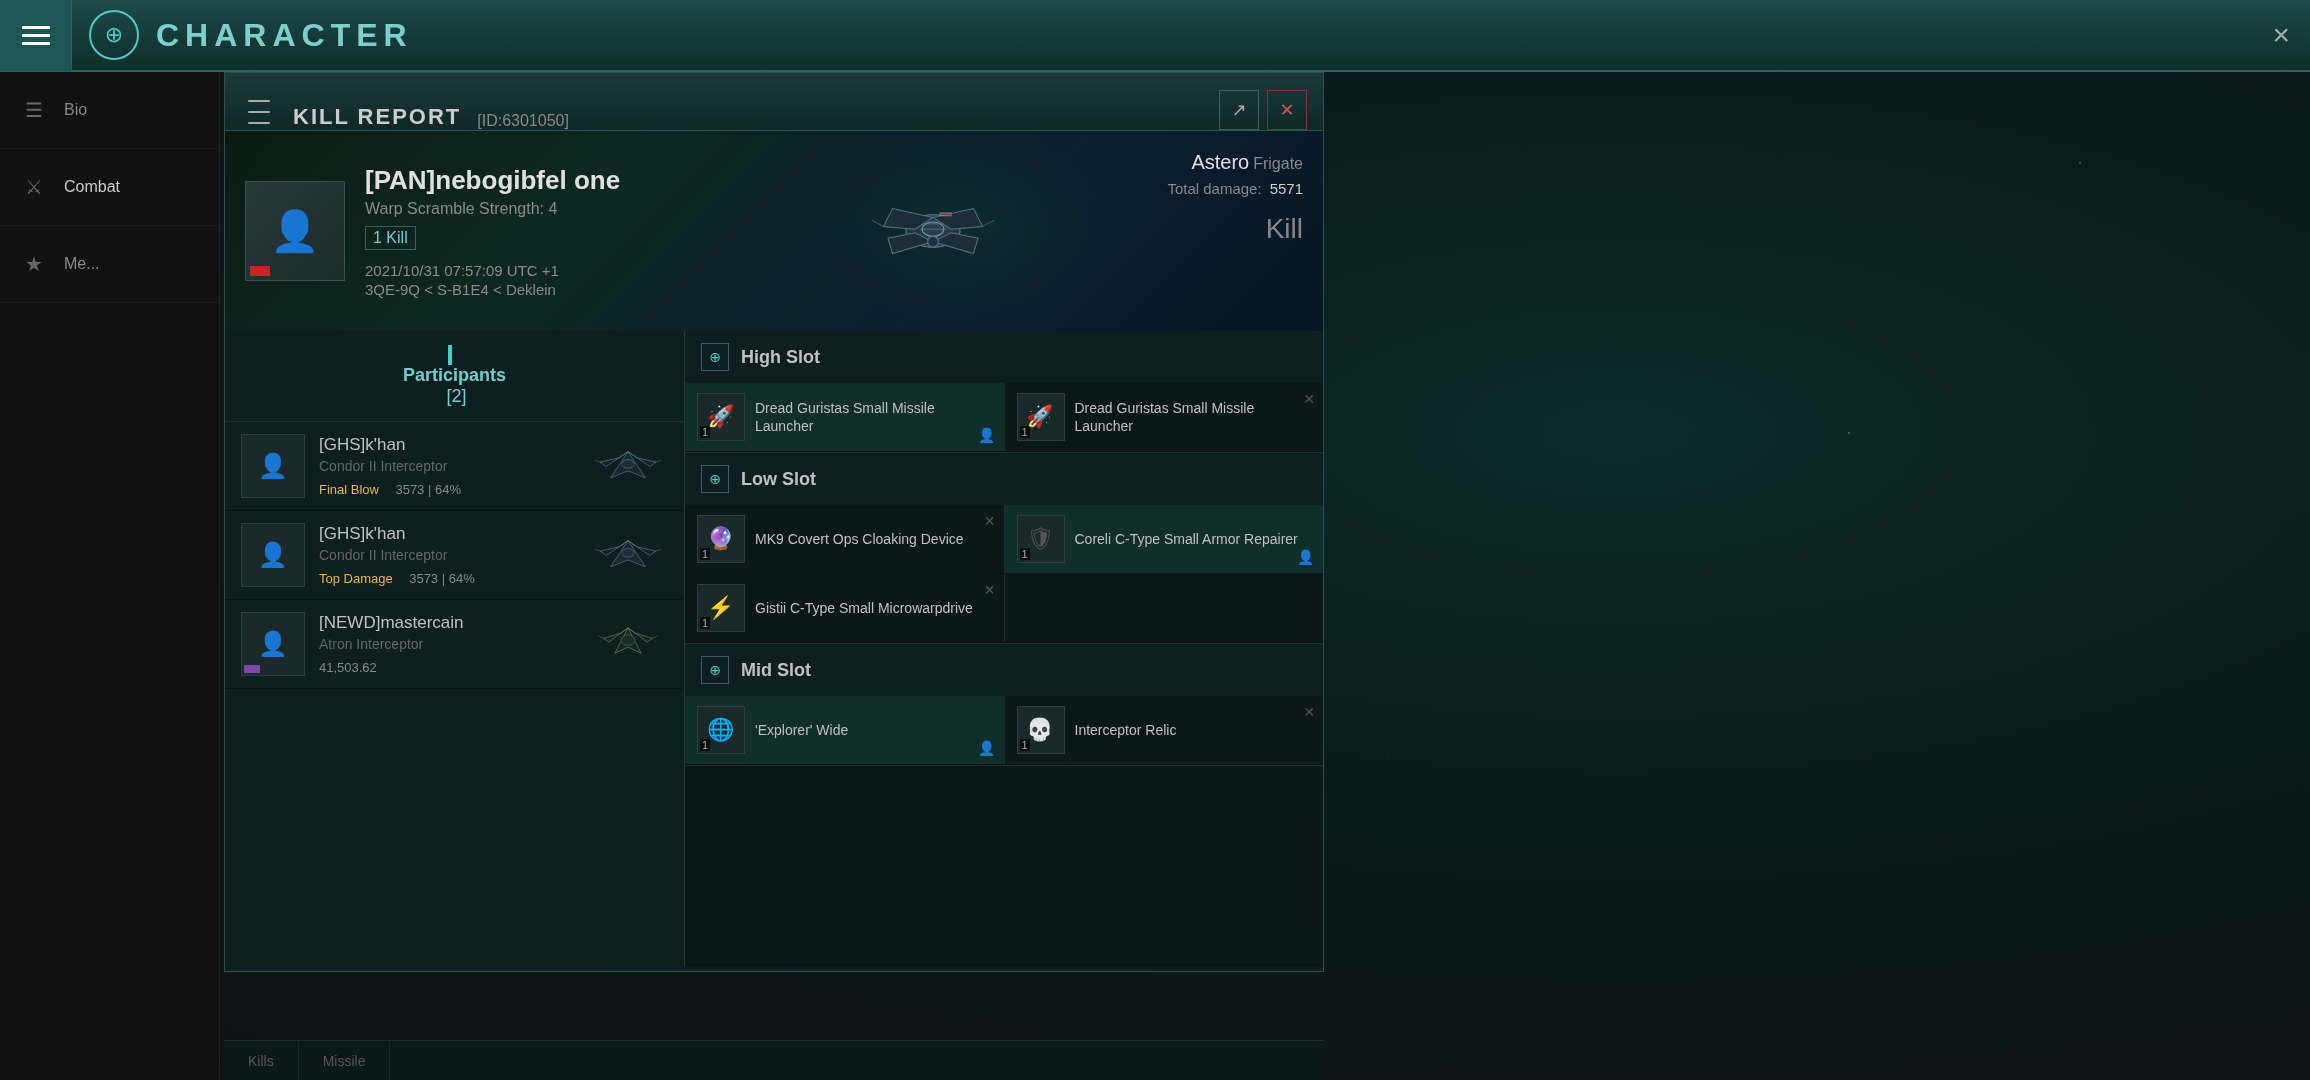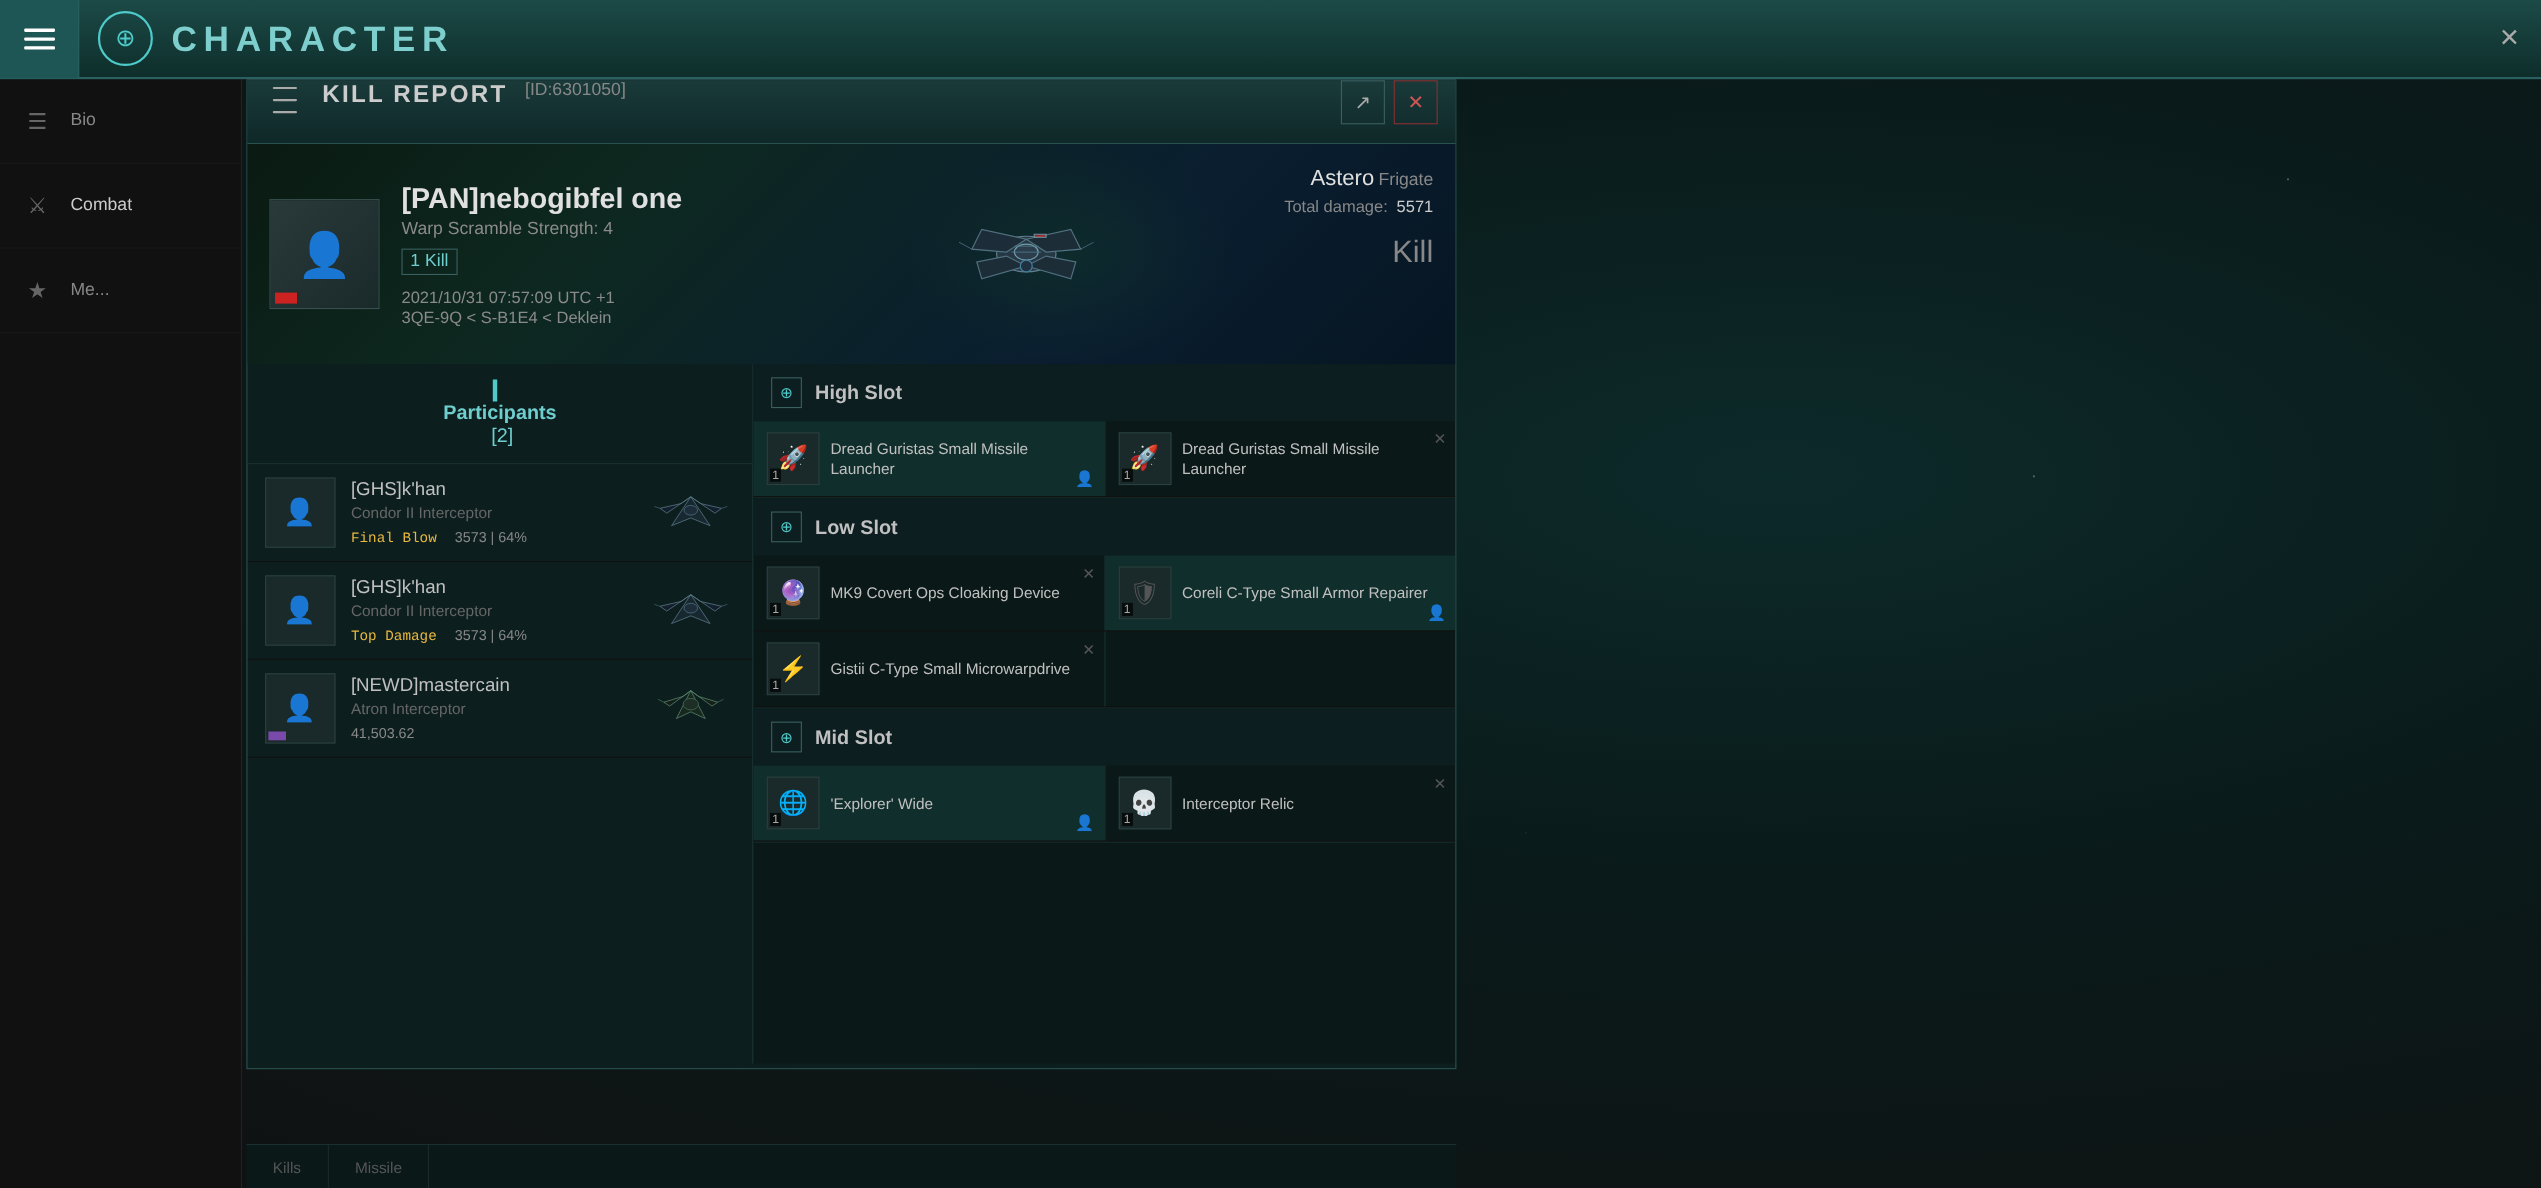--- a/index.html
+++ b/index.html
@@ -138,21 +138,21 @@
       border: 1px solid #2a5050;
       z-index: 20;
     }
 
     
     .panel-header {
       height: 58px;
       background: linear-gradient(180deg, #1a3a3a 0%, #0f2828 100%);
       border-bottom: 1px solid #2a5050;
       display: flex;
-      align-items: flex-start;
+      align-items: flex-end;
       padding: 0 16px;
       gap: 16px;
     }
     .panel-menu-btn {
       width: 36px;
       height: 36px;
       display: flex;
       align-items: center;
       justify-content: center;
       cursor: pointer;
@@ -400,21 +400,20 @@
     }
     .participant-ship {
       font-size: 14px;
       color: #666;
       margin-bottom: 6px;
     }
     .participant-badge {
       font-size: 13px;
       color: #e8b840;
       margin-right: 12px;
-      font-family: Liberation Mono, monospace;
     }
     .participant-damage {
       font-size: 13px;
       color: #888;
     }
     .participant-ship-img {
       width: 80px;
       height: 50px;
       margin-left: 8px;
       flex-shrink: 0;

